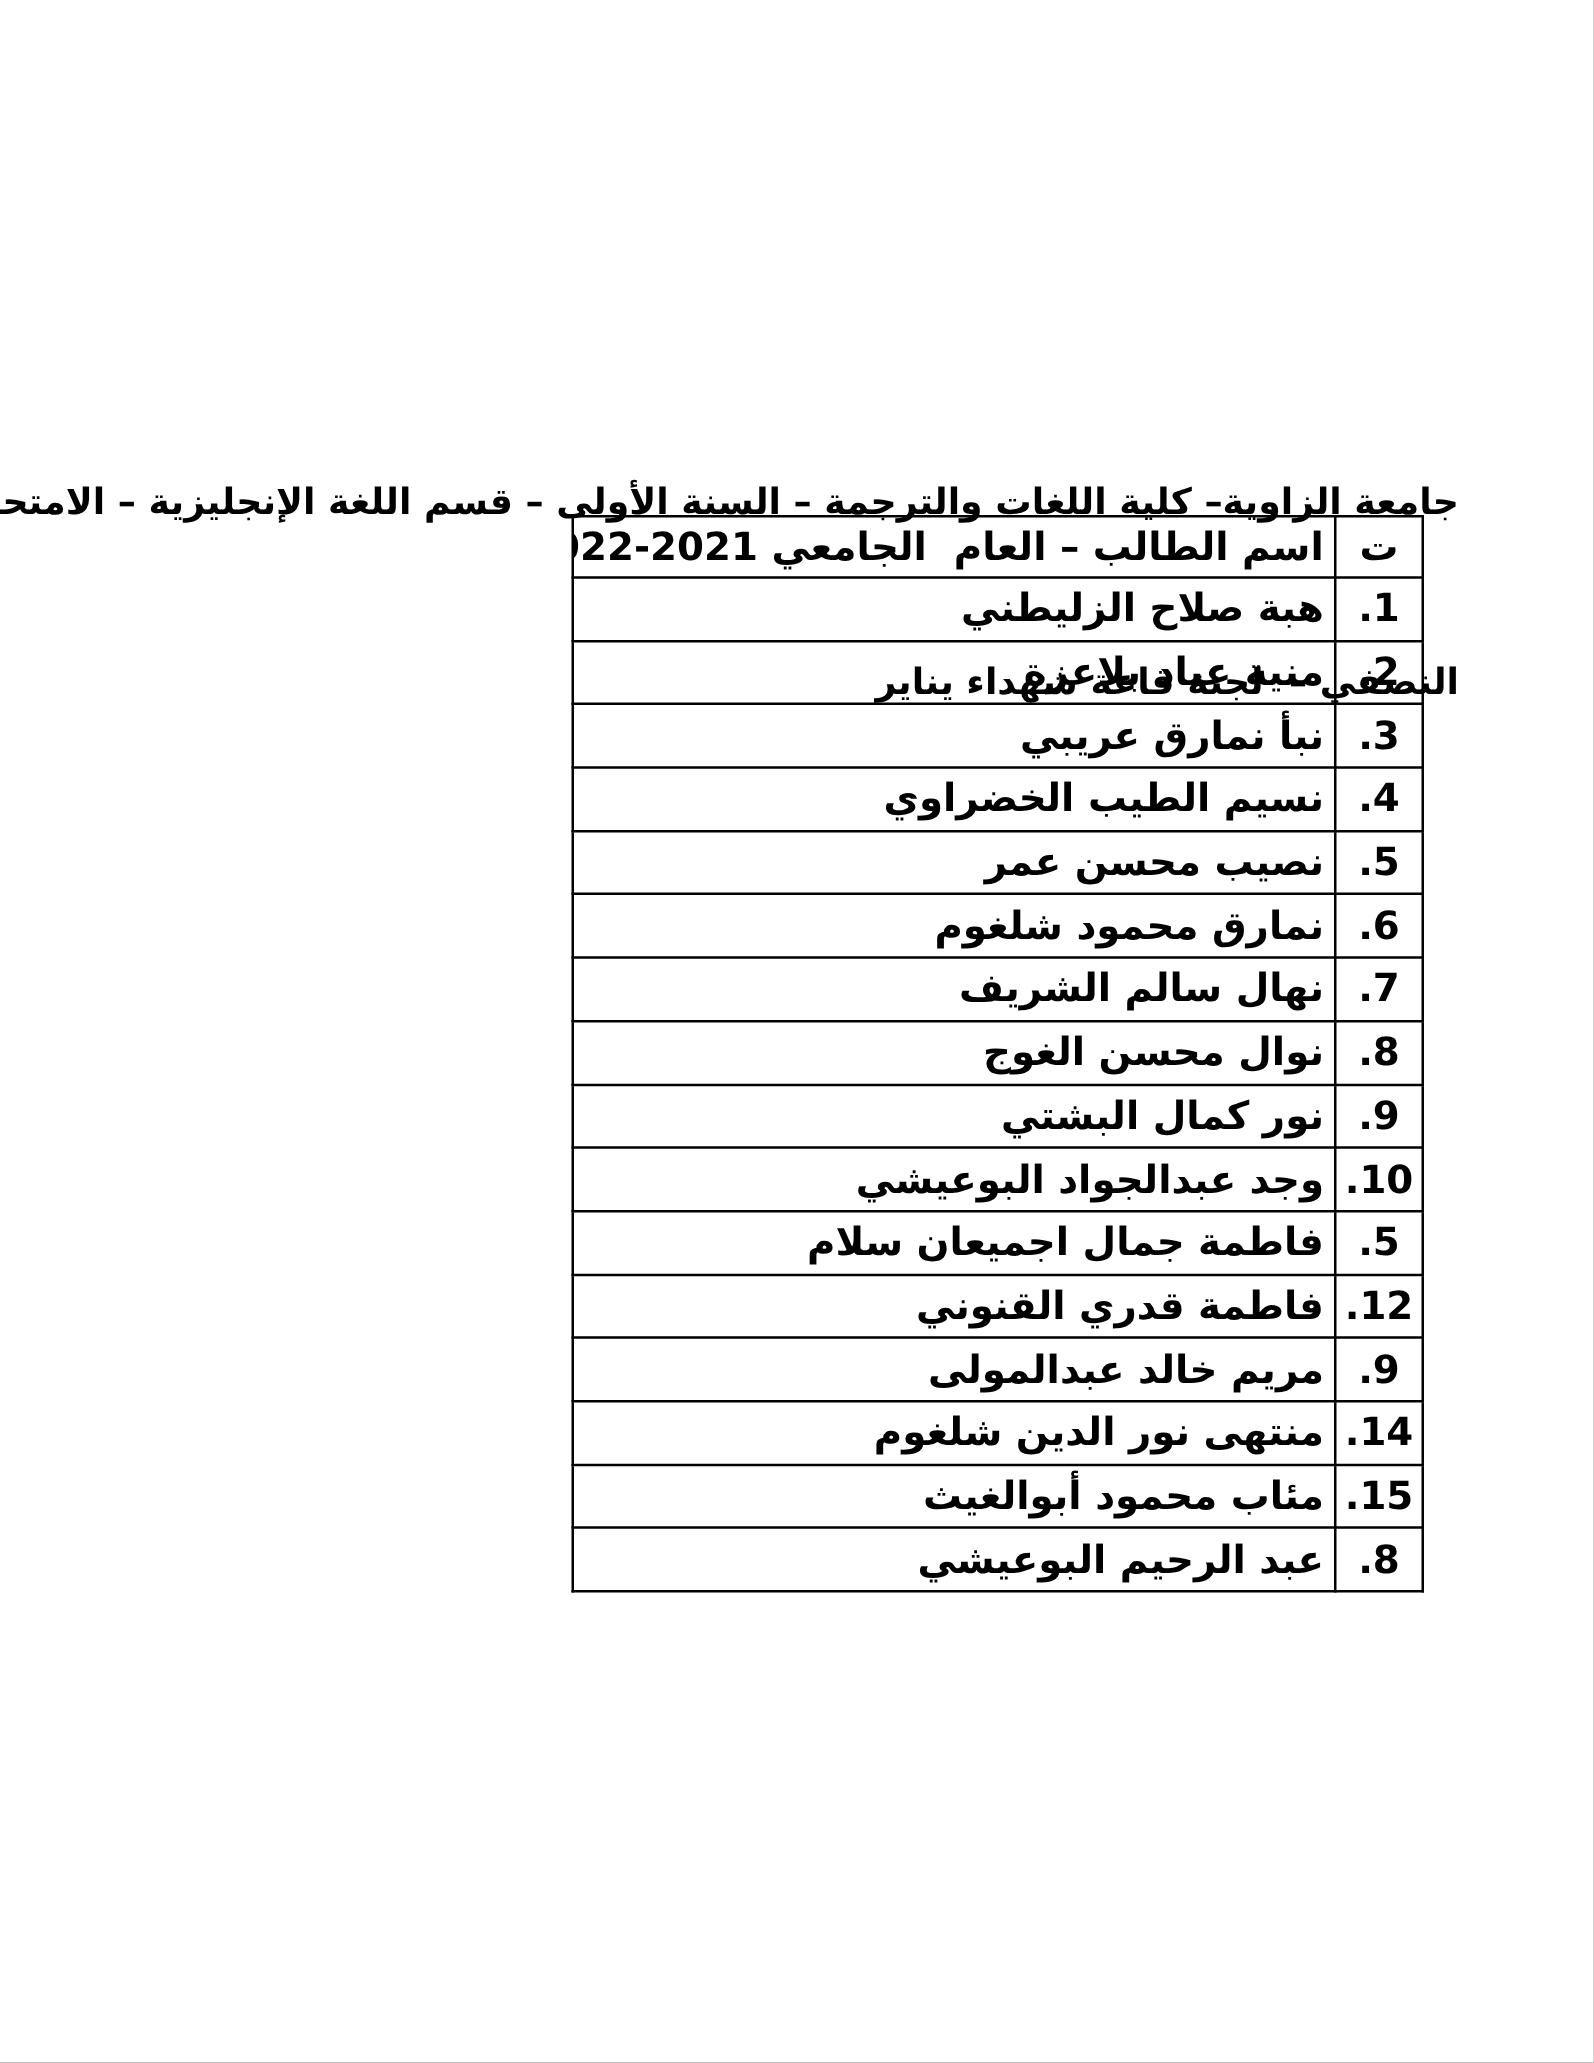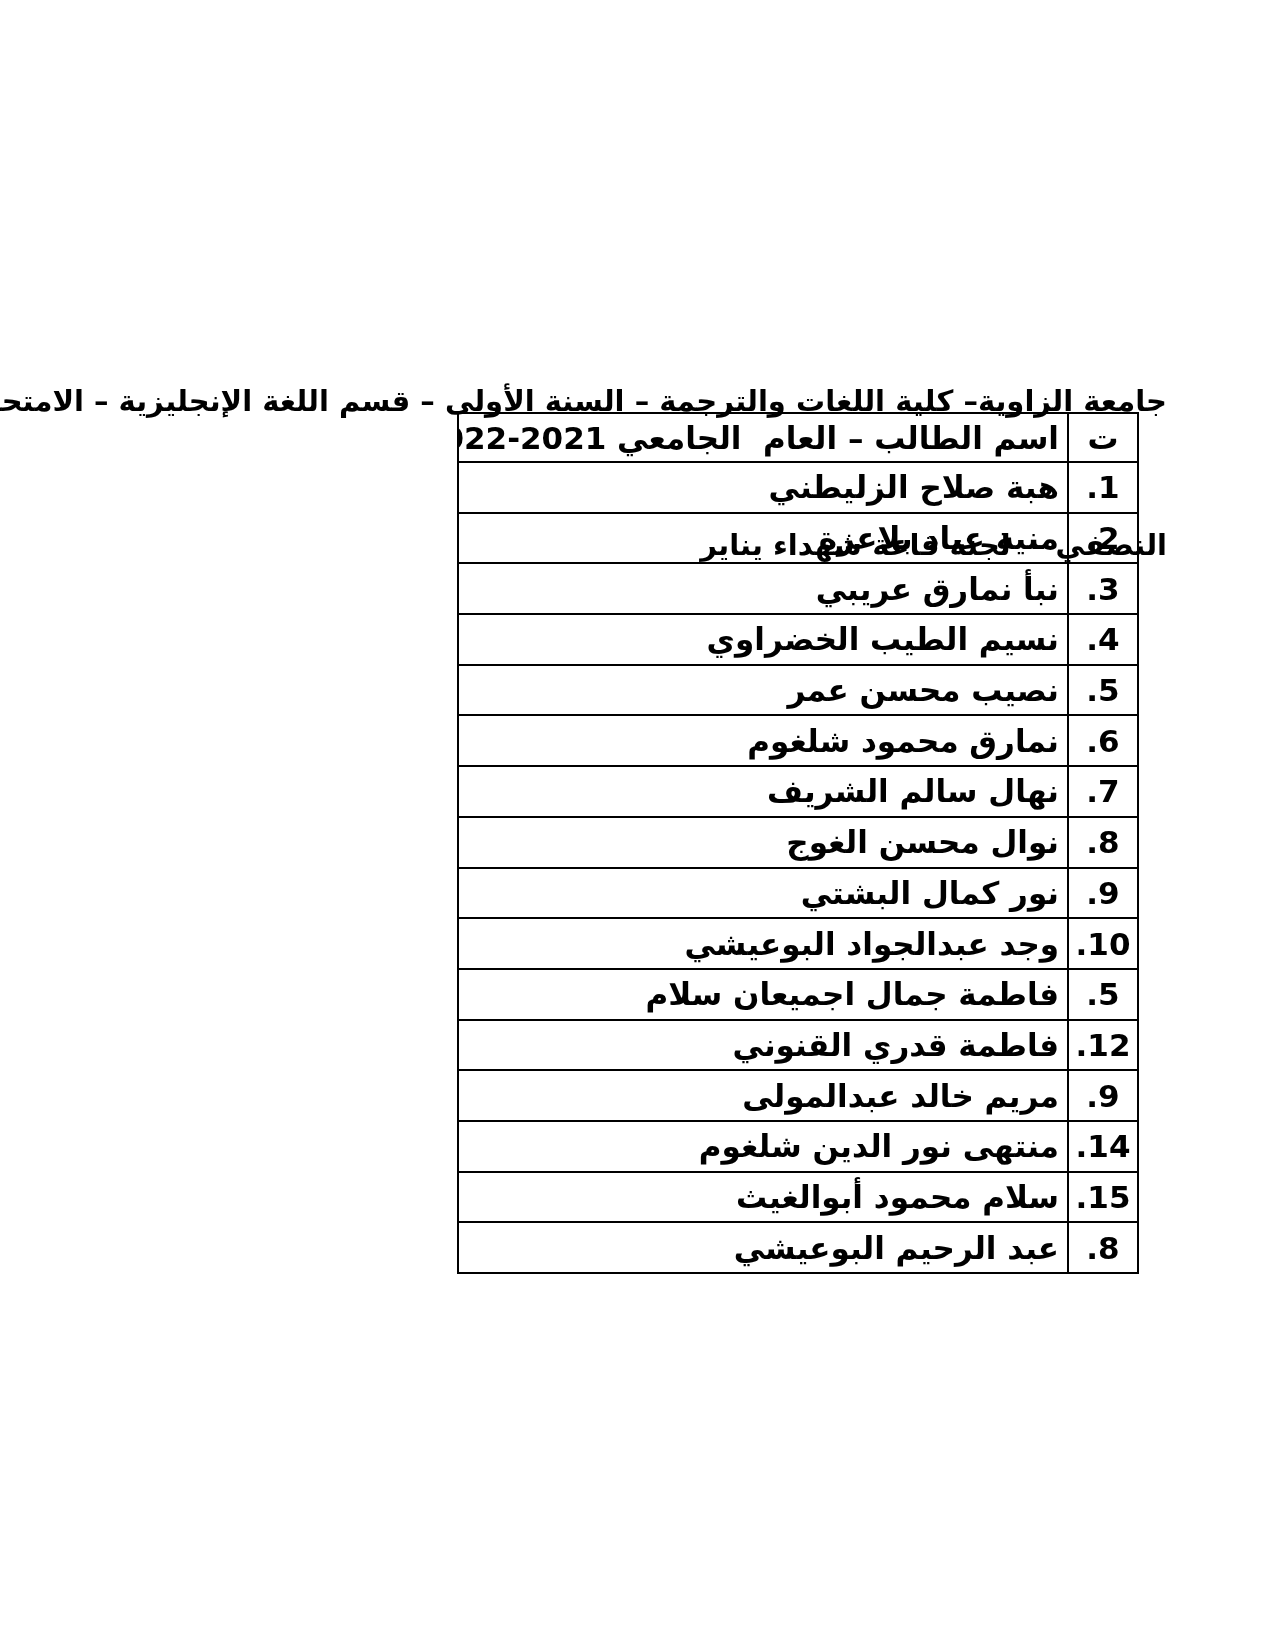--- a/index.html
+++ b/index.html
@@ -145,21 +145,21 @@
     <td class="name">مريم خالد عبدالمولى</td>
   </tr>
 
   <tr>
     <td class="no">14.</td>
     <td class="name">منتهى نور الدين شلغوم</td>
   </tr>
 
   <tr>
     <td class="no">15.</td>
-    <td class="name">سلام محمود أبوالغيث</td>
+    <td class="name">مئاب محمود أبوالغيث</td>
   </tr>
 
   <tr>
     <td class="no">8.</td>
     <td class="name">عبد الرحيم البوعيشي</td>
   </tr>
 </tbody>
   </table>
 
 </div>

